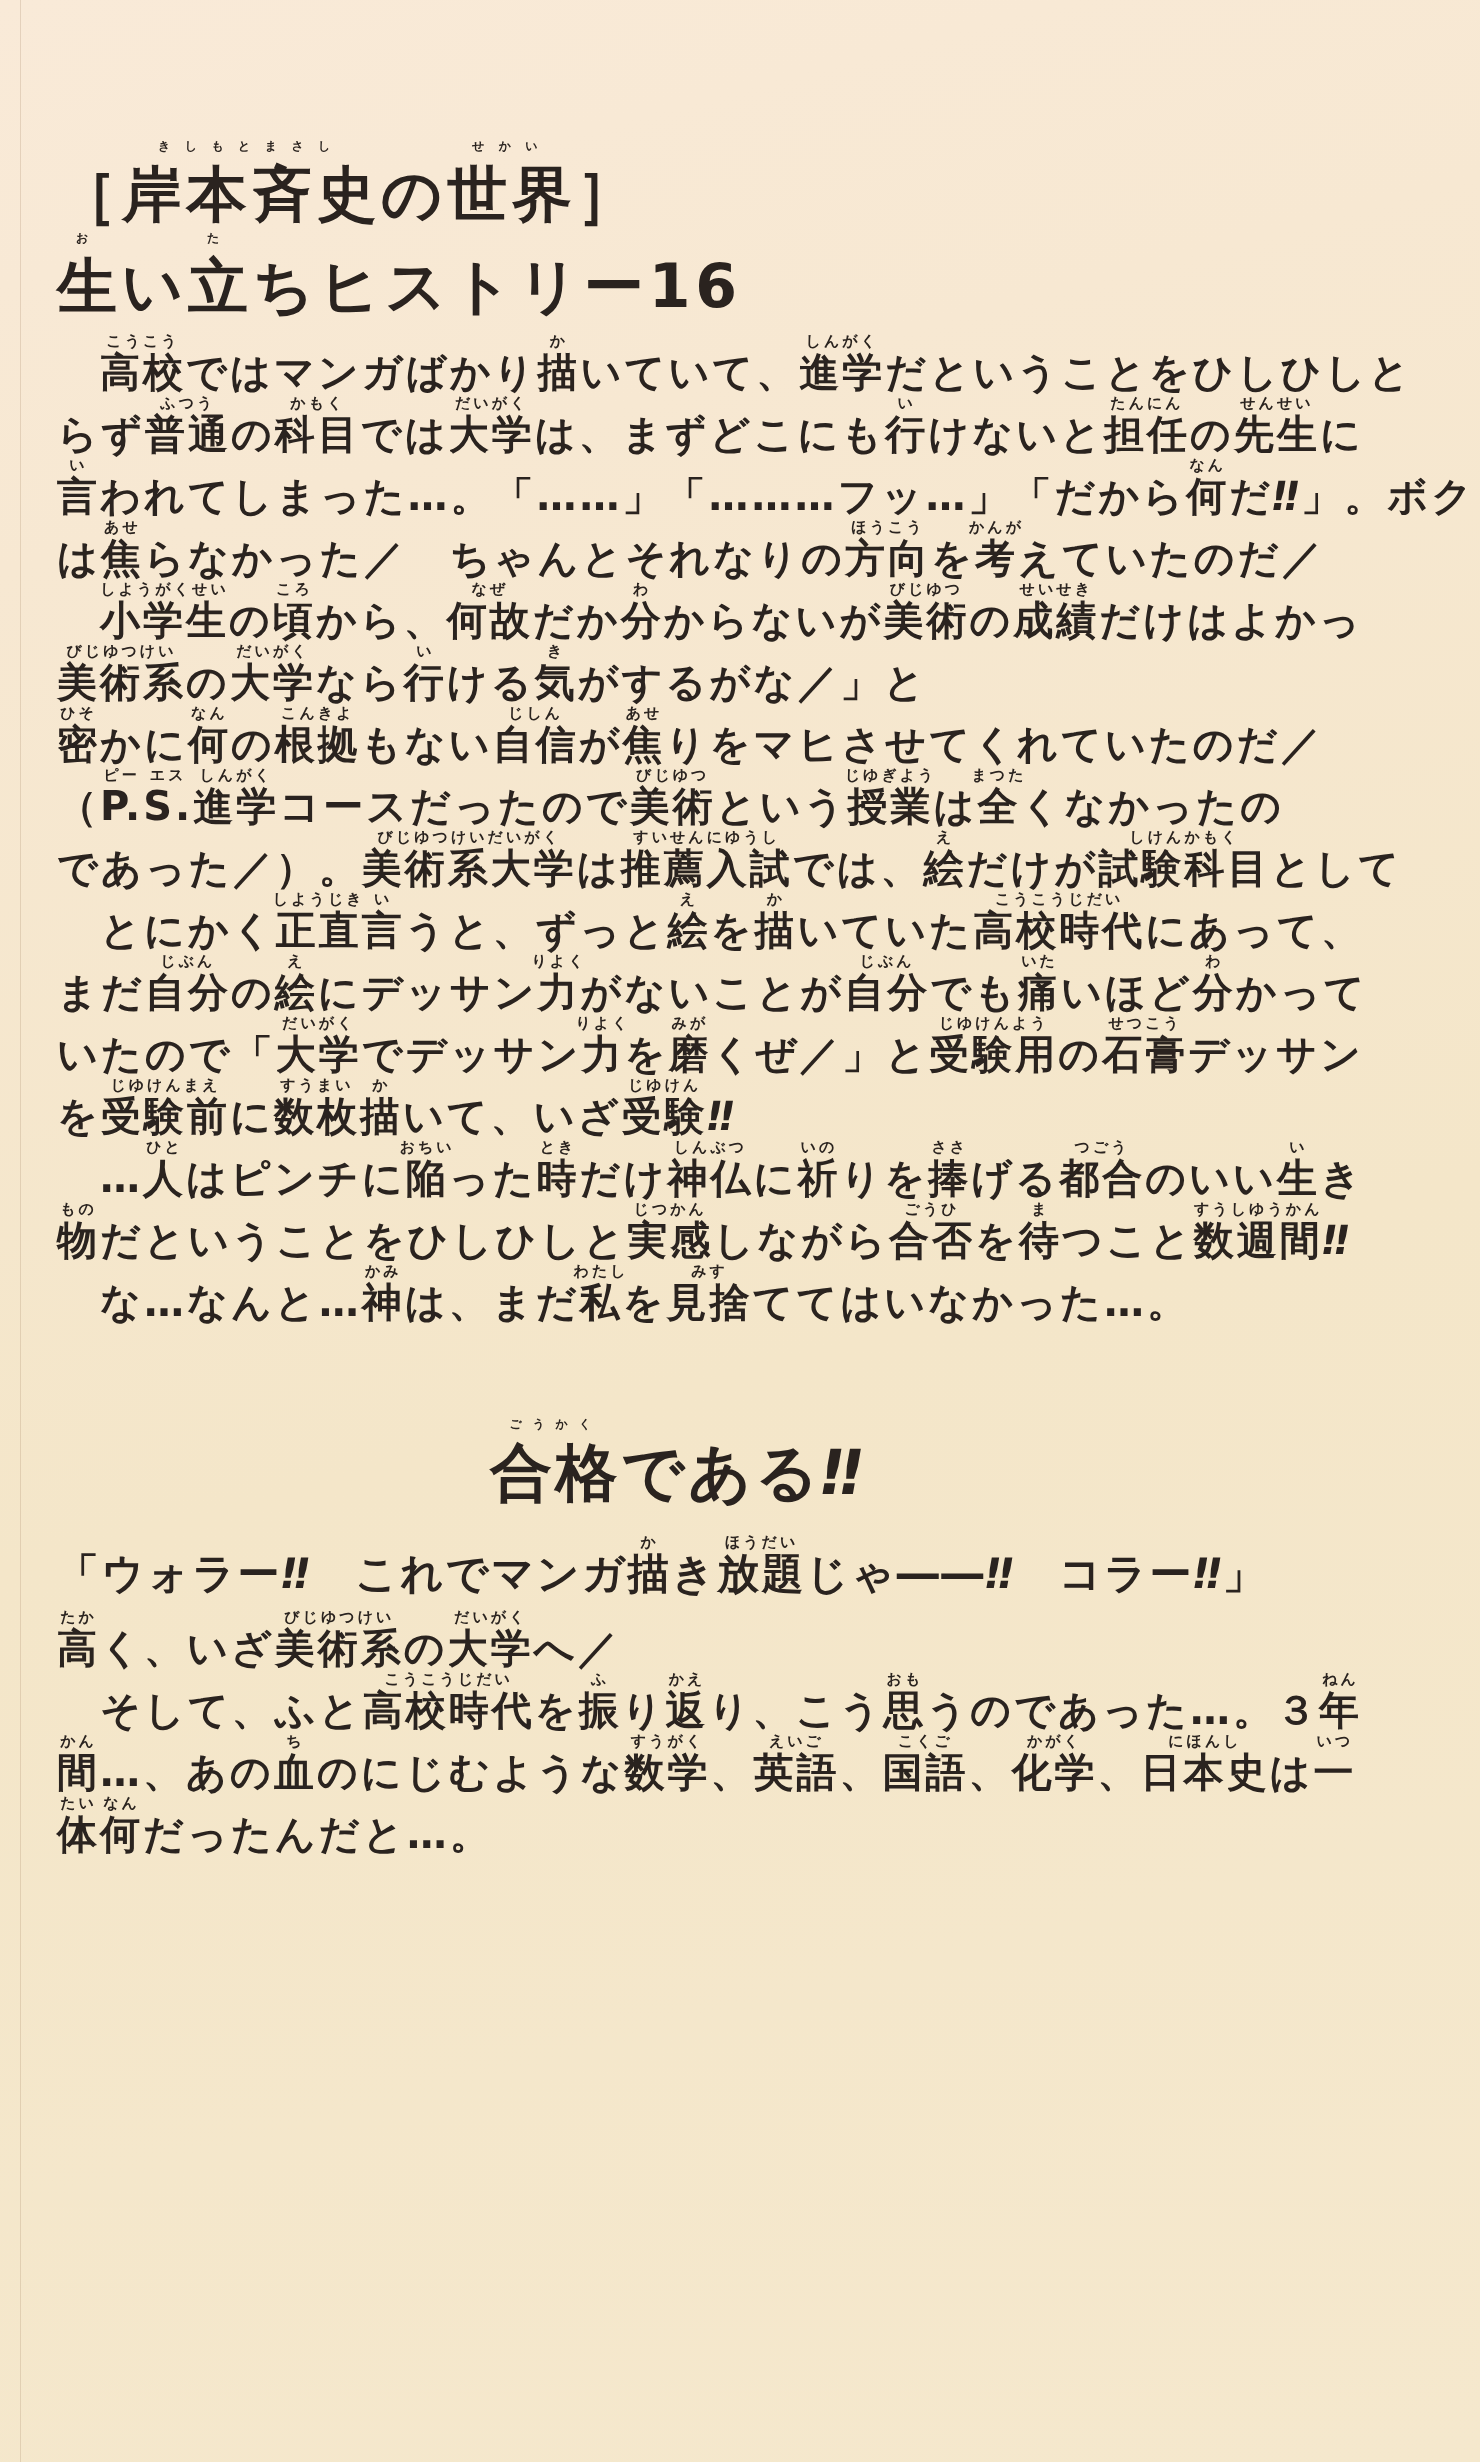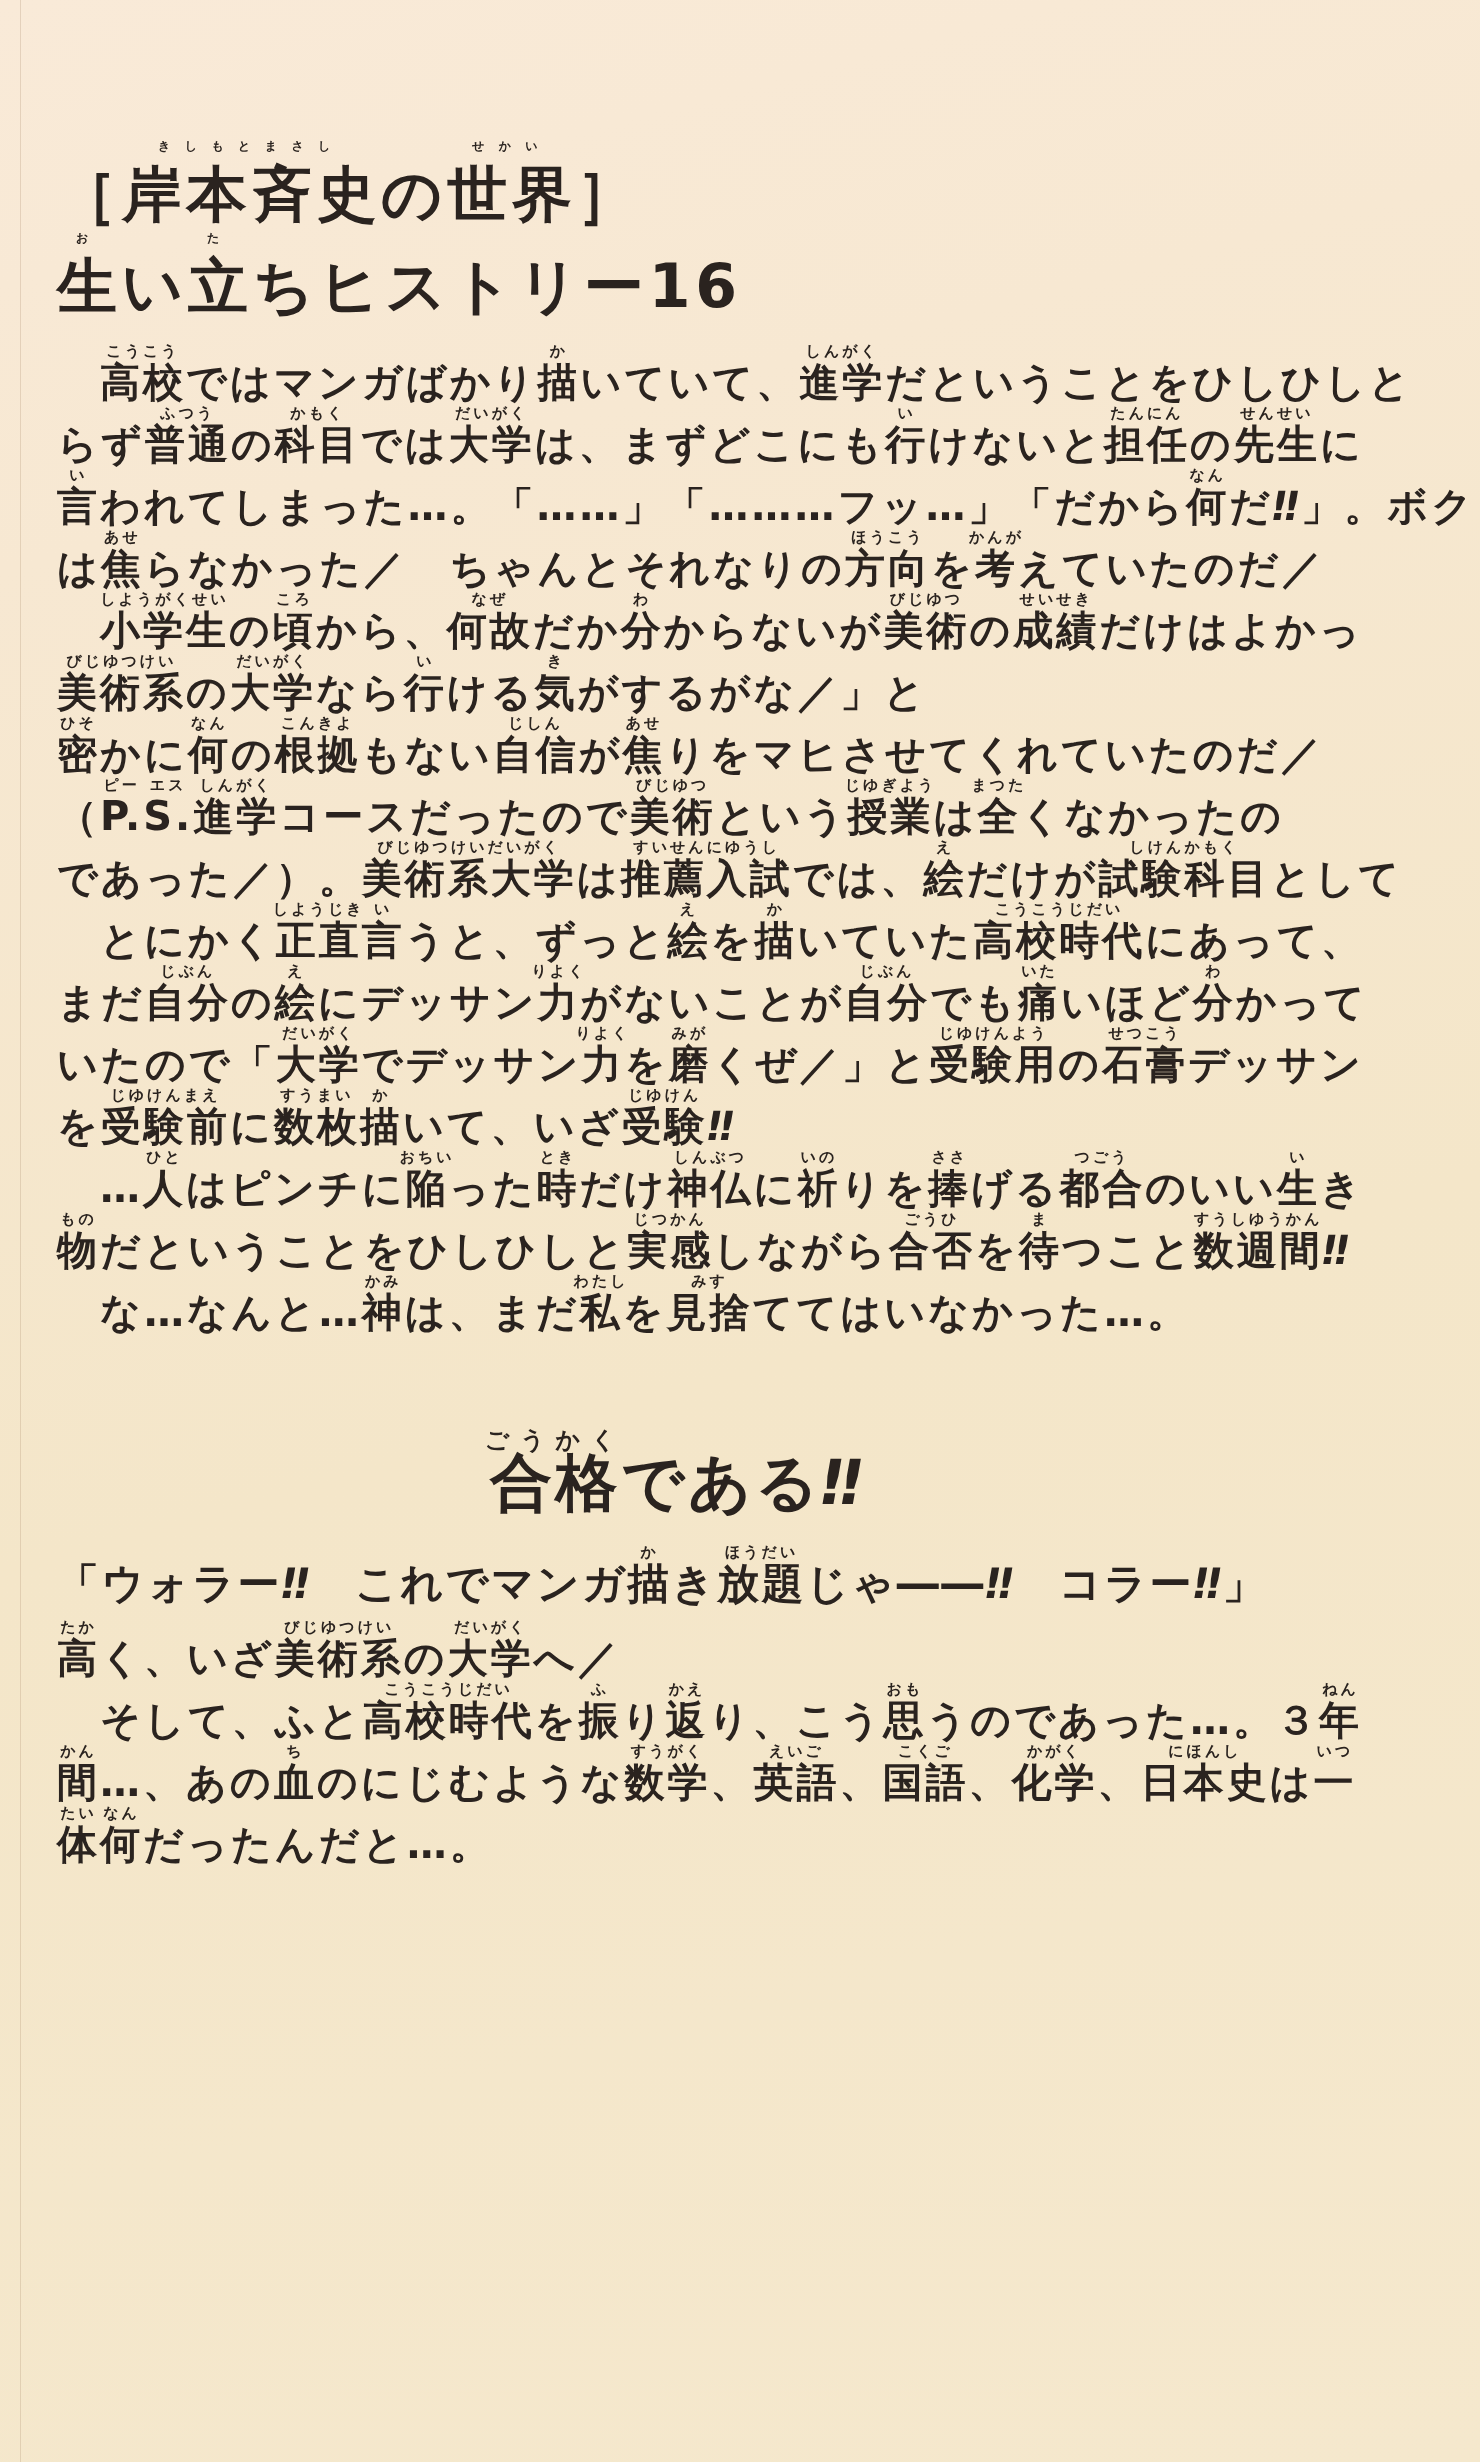--- a/index.html
+++ b/index.html
@@ -21,35 +21,35 @@
   }
   
   .hline{position:relative;height:81px;white-space:nowrap;}
   .hline .bl-text{
     position:absolute;left:0;bottom:0;line-height:1;
     font-size:60px;font-weight:900;letter-spacing:4.8px;
   }
   .hline .fr{font-size:12px;top:-24px;letter-spacing:14.4px;font-weight:700;}
   .hline2{margin-top:10.8px;}
   
-  .body{margin-top:28px;}
+  .body{margin-top:18px;}
   .bline{position:relative;height:62px;white-space:nowrap;}
   .bl-text{
     position:absolute;left:0;bottom:3.6px;line-height:1;
     font-size:40px;font-weight:700;letter-spacing:3px;
   }
   .rb{position:relative;display:inline-block;}
   .fr{
     position:absolute;left:50%;top:-18px;transform:translateX(-50%);
     font-size:15px;font-weight:600;letter-spacing:3px;line-height:1;
     white-space:nowrap;
   }
   .big{height:211px;}
   .big .bl-text{left:433px;bottom:33px;font-size:62px;font-weight:900;letter-spacing:3.6px;}
-  .big .fr{top:-24px;font-size:24px;letter-spacing:10.8px;}
+  .big .fr{top:-24px;font-size:12px;letter-spacing:10.8px;}
   .bold{height:73px;}
   .bold .bl-text{bottom:14.4px;font-size:42px;font-weight:900;letter-spacing:2.4px;}
   .bang{display:inline-block;transform:skewX(-10deg);}
 </style>
 </head>
 <body style="color: rgb(42, 35, 31);">
 
 <div class="crease"></div>
 
 <div class="page">

